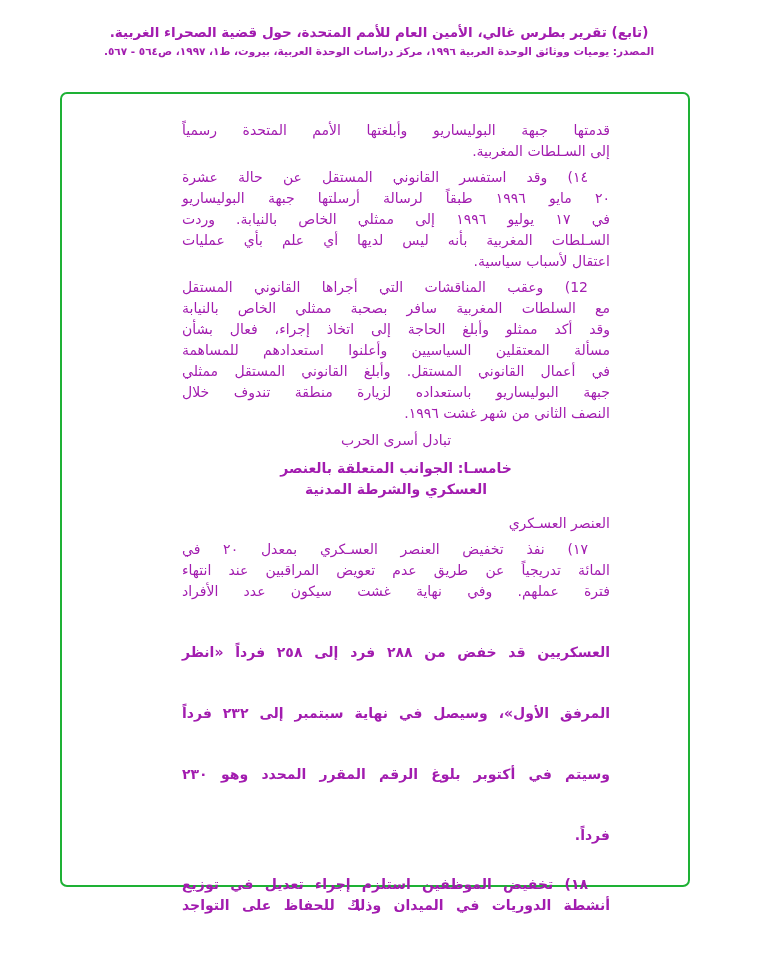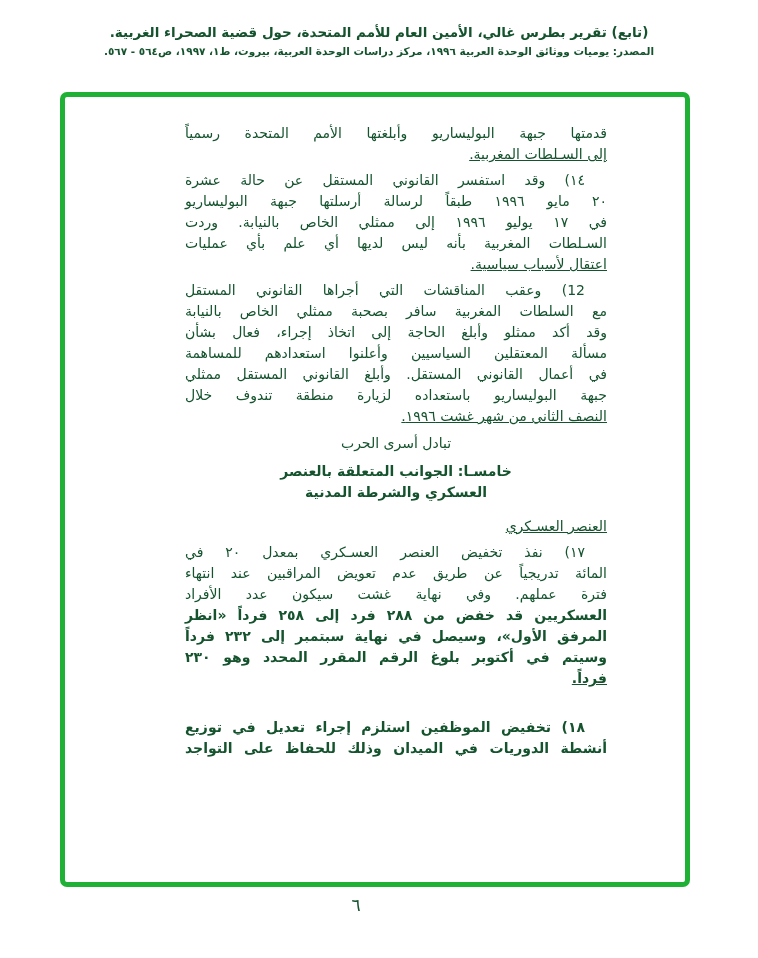--- a/index.html
+++ b/index.html
@@ -29,54 +29,54 @@
     font-size: 10.5px;
     font-weight: bold;
     margin-top: 5px;
   }
   .content-frame {
     position: absolute;
     left: 60px;
     top: 92px;
     width: 630px;
     height: 795px;
-    border: 5px solid #22c55e;
+    border: 2px solid #22c55e;
     border-radius: 7px;
     box-sizing: border-box;
     background: #ffffff;
   }
   .doc-body {
     direction: rtl;
     margin: 26px 78px 0 120px;
     font-size: 14px;
   }
   .block + .block { margin-top: 5px; }
   .line {
     line-height: 21px;
     text-align: justify;
     text-align-last: justify;
   }
-  .line.r { text-align: center; text-align-last: right; text-decoration: underline; }
+  .line.r { text-align: center; text-align-last: right; }
   .line.c { text-align: center; text-align-last: center; }
   .line.ind { padding-right: 22px; }
-  .b { font-weight: bold; }
+  .b { font-weight: bold; margin-top: 40px; }
   .page-number {
     position: absolute;
     left: 335px;
     top: 895px;
     width: 42px;
     text-align: center;
     font-size: 17px;
     direction: rtl;
   }
 </style>
 </head>
 <body>
 
-<div class="page" style="background: rgb(255, 255, 255); color: #14532d;">
+<div class="page" style="background: rgb(255, 255, 255); color: #a21caf;">
 
   <div class="doc-header">
     <div class="title-line">(تابع) تقرير بطرس غالي، الأمين العام للأمم المتحدة، حول قضية الصحراء الغربية.</div>
     <div class="source-line">المصدر: يوميات ووثائق الوحدة العربية ١٩٩٦، مركز دراسات الوحدة العربية، بيروت، ط١، ١٩٩٧، ص٥٦٤ - ٥٦٧.</div>
   </div>
 
   <div class="content-frame" style="border-color: rgb(30, 177, 53);">
     <div class="doc-body">
 
     <div class="block">

